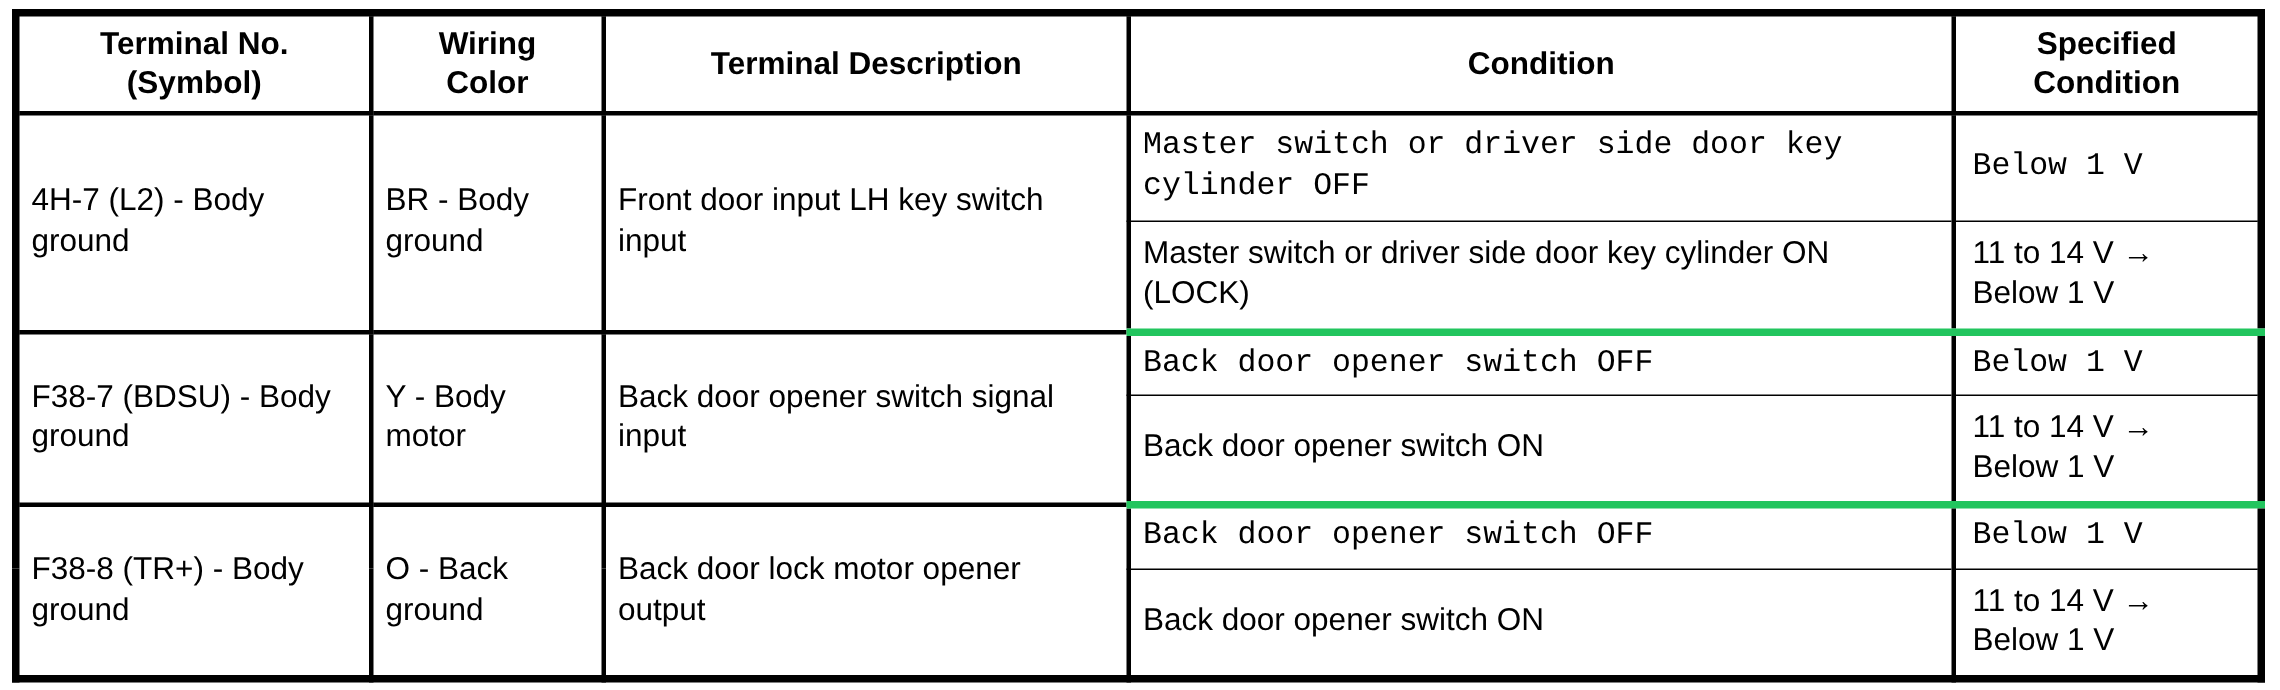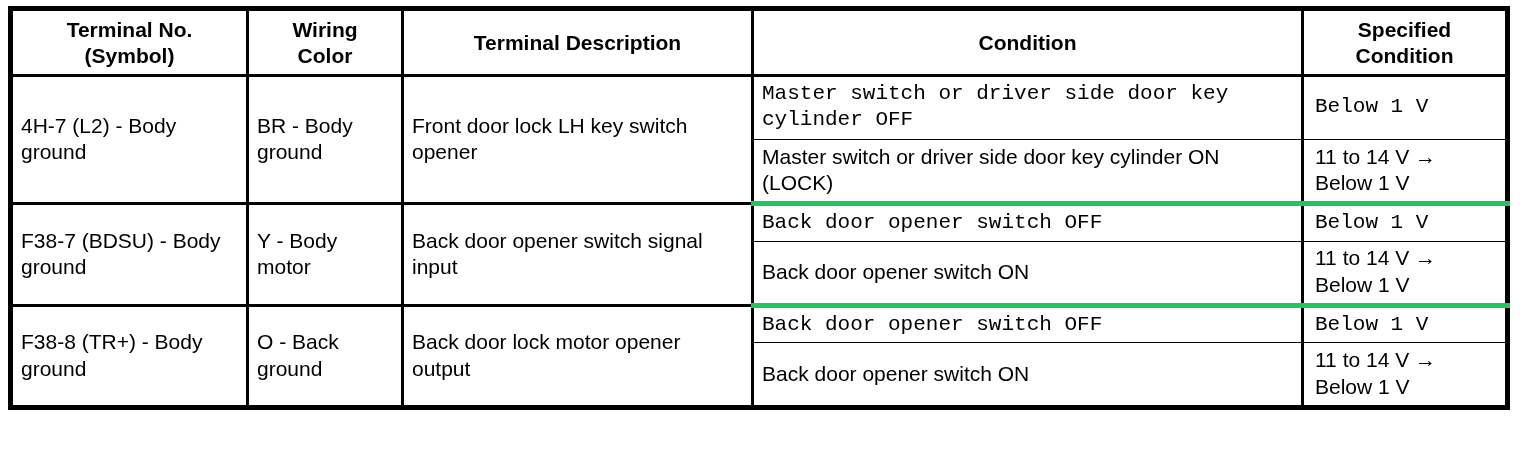--- a/index.html
+++ b/index.html
@@ -20,21 +20,21 @@
     width: 1520px;
     height: 460px;
     background: #ffffff;
   }
 
   table.spec-table {
     position: absolute;
     left: 8px;
     top: 6px;
     width: 1497px;
-    height: 404px;
+    height: 449px;
     border-collapse: collapse;
     table-layout: fixed;
     background: #ffffff;
   }
 
   
   table.spec-table {
     border: 5px solid #000000;
   }
 
@@ -134,21 +134,21 @@
           <span>Condition</span>
         </th>
       </tr>
     </thead>
 
     <tbody>
 
       <tr class="sub-top">
         <td class="merged" rowspan="2">4H-7 (L2) - Body ground</td>
         <td class="merged" rowspan="2">BR - Body ground</td>
-        <td class="merged" rowspan="2">Front door lock LH key switch opener</td>
+        <td class="merged" rowspan="2">Front door input LH key switch input</td>
         <td class="cond">Master switch or driver side door key cylinder OFF</td>
         <td class="spec">Below 1 V</td>
       </tr>
       <tr class="sub-bottom">
         <td class="cond">Master switch or driver side door key cylinder ON (LOCK)</td>
         <td class="spec">11 to 14 V → Below 1 V</td>
       </tr>
 
       <tr class="sub-top">
         <td class="merged" rowspan="2">F38-7 (BDSU) - Body ground</td>

